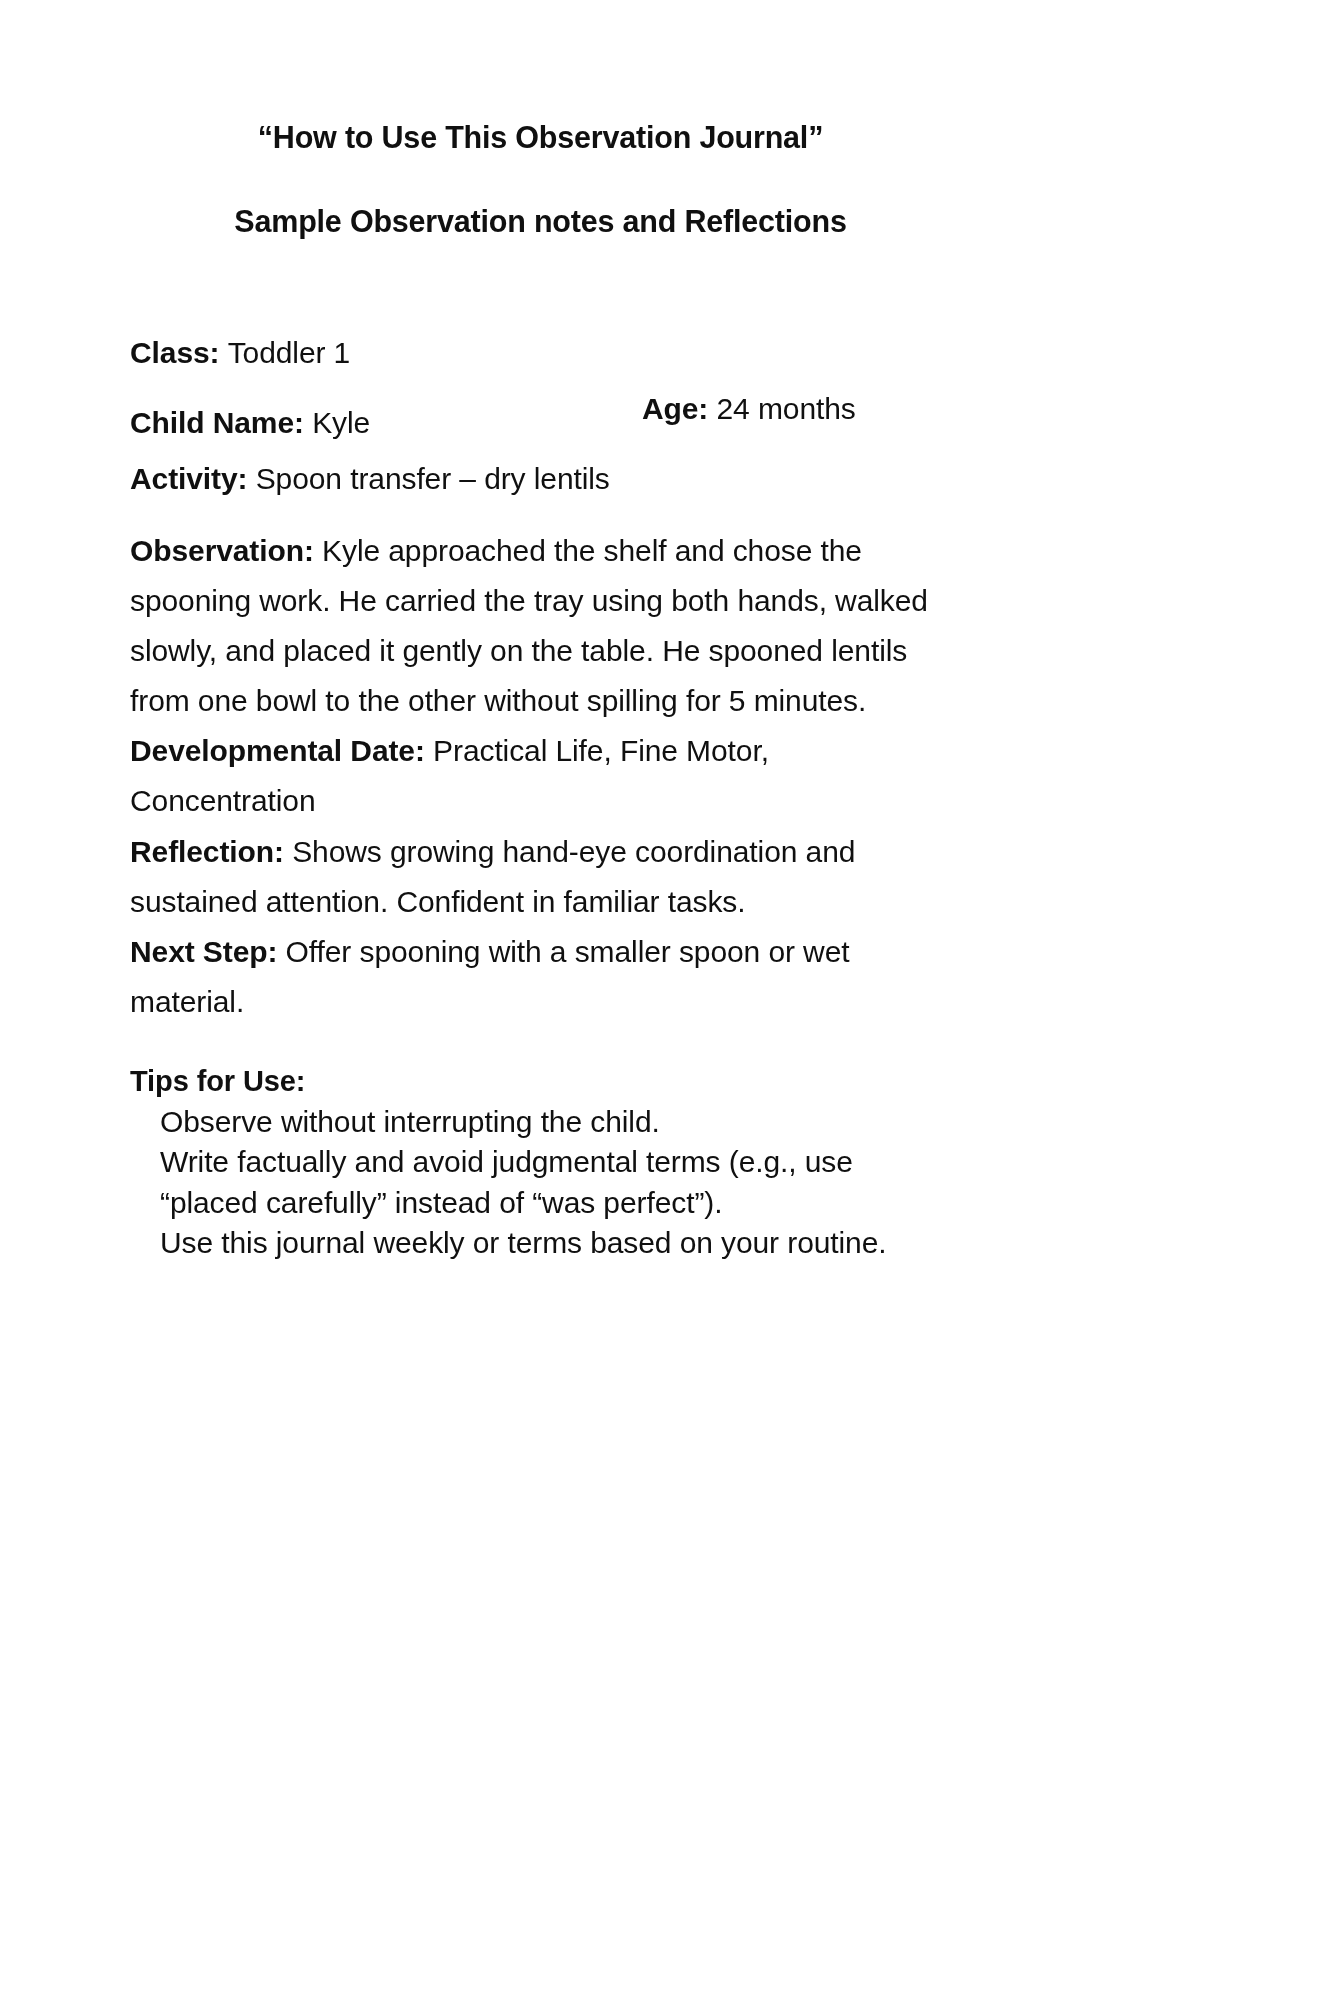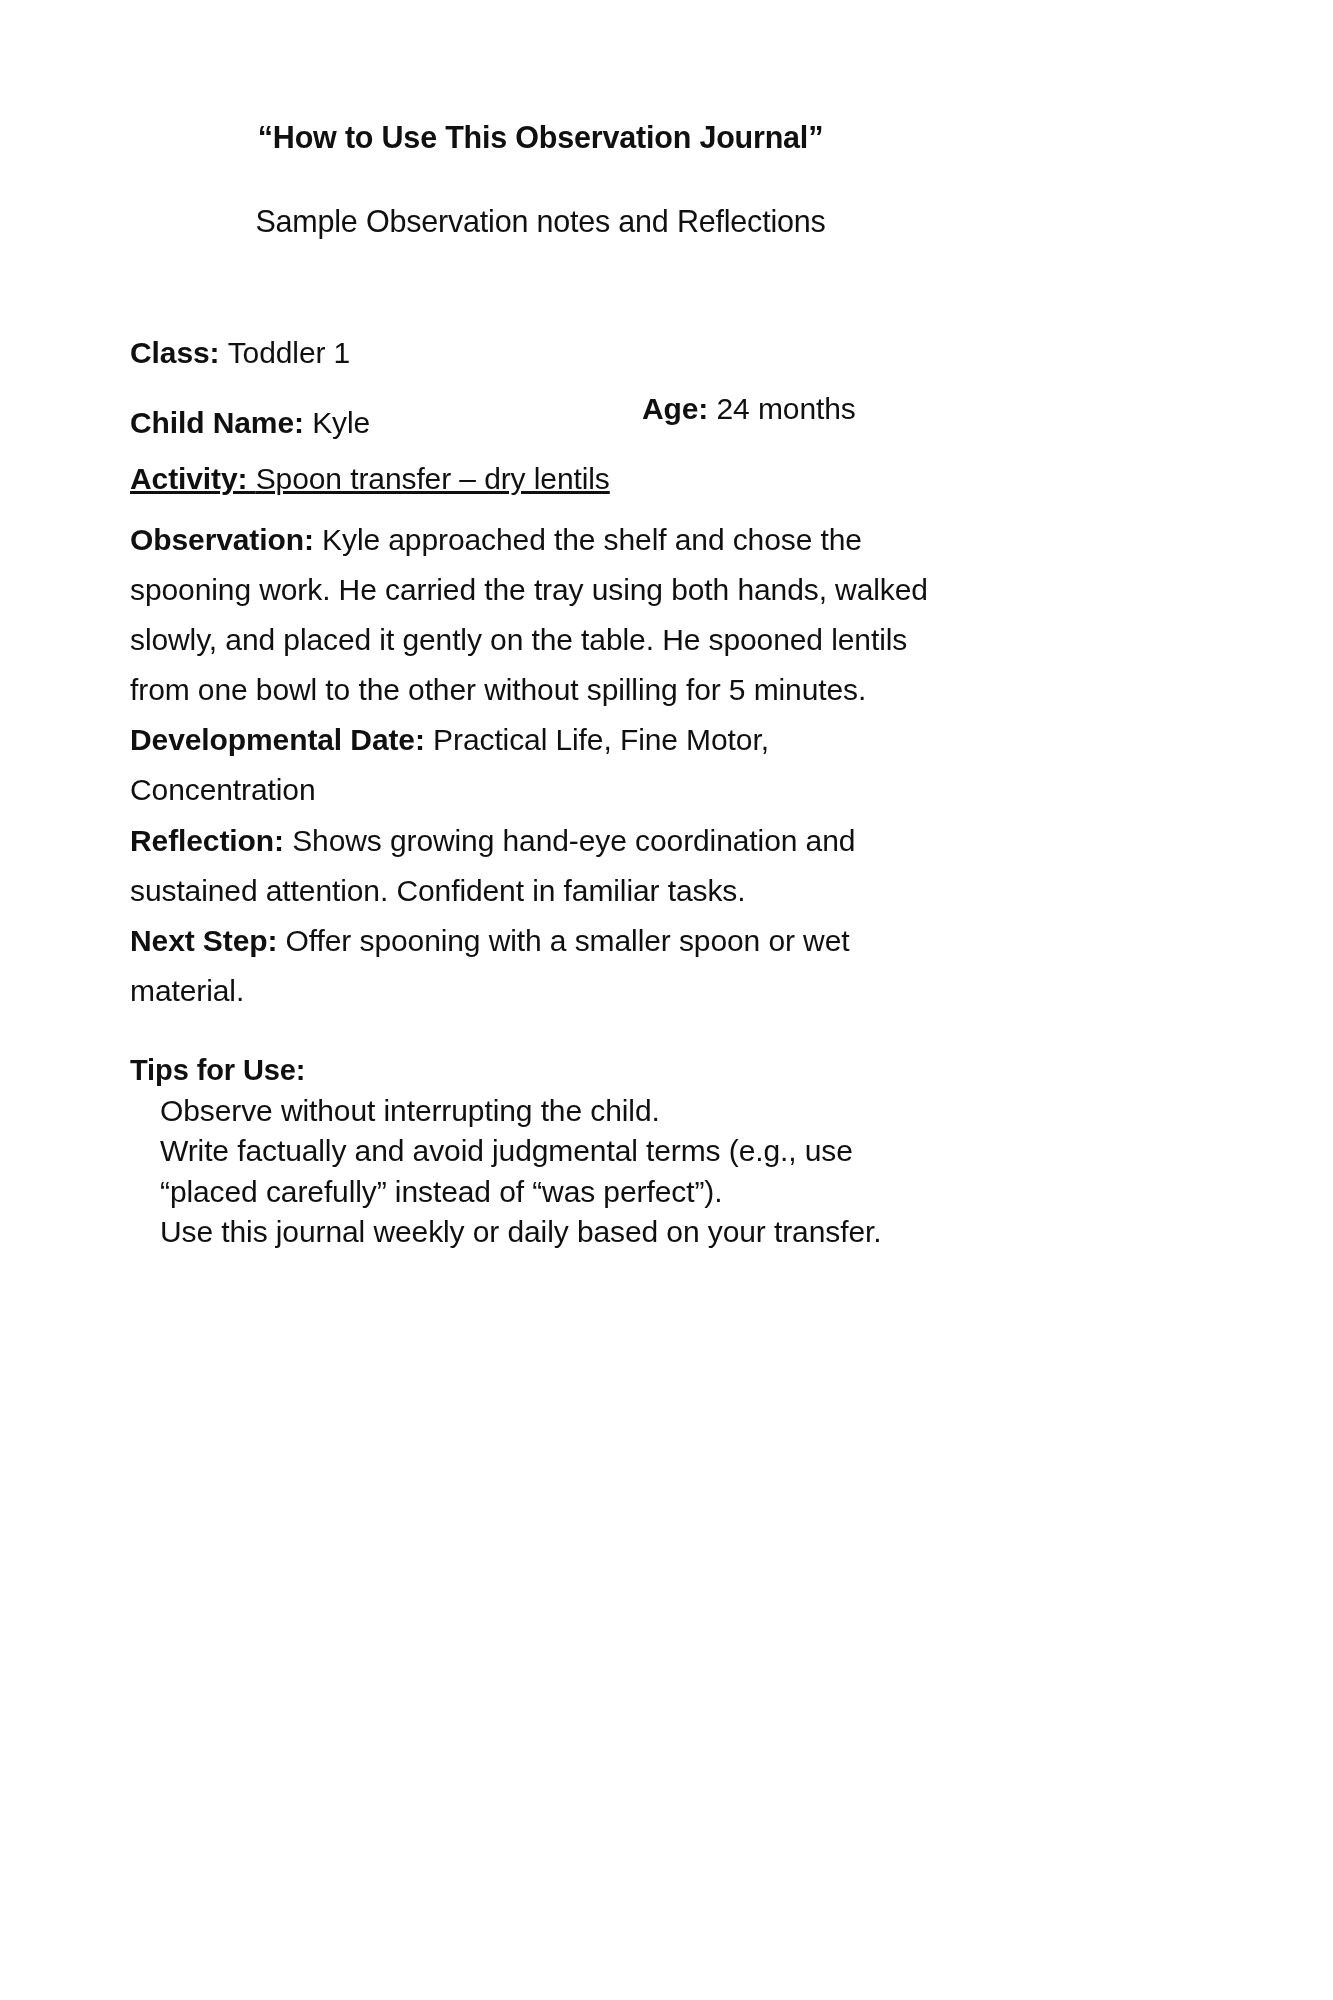--- a/index.html
+++ b/index.html
@@ -32,21 +32,21 @@
   .intro {
     font-size: 30px;
     line-height: 1.33;
     margin: 0 0 40px 0;
     letter-spacing: -0.1px;
     max-width: 960px;
   }
   .section-heading {
     text-align: center;
     font-size: 30.5px;
-    font-weight: normal;
+    font-weight: bold;
     letter-spacing: -0.2px;
     margin: 0 0 78px 0;
     line-height: 1.3;
   }
   .fields {
     font-size: 30px;
     line-height: 1.33;
     letter-spacing: -0.1px;
   }
   .field-row {
@@ -55,22 +55,21 @@
   }
   .field-col-left {
     width: 512px;
     flex: 0 0 512px;
     margin-top: 14px;
   }
   .field-col-right {
     flex: 1 1 auto;
   }
   .field-block {
-    margin-bottom: 16px;
-    text-decoration: underline;
+    margin-bottom: 27px;
   }
   .para {
     font-size: 30px;
     line-height: 1.67;
     letter-spacing: -0.1px;
     margin: 0 8px 0 0;
   }
   .para + .para {
     margin-top: 0;
   }
@@ -150,16 +149,16 @@
       <span class="lbl">Next Step: </span>
       <span>Offer spooning with a smaller spoon or wet material.</span>
     </div>
 
   </div>
 
   <div class="tips">
     <div class="tips-title">Tips for Use:</div>
     <div class="tips-line">Observe without interrupting the child.</div>
     <div class="tips-line">Write factually and avoid judgmental terms (e.g., use “placed carefully” instead of “was perfect”).</div>
-    <div class="tips-line">Use this journal weekly or daily based on your transfer.</div>
+    <div class="tips-line">Use this journal weekly or terms based on your routine.</div>
   </div>
 
 </div>
 
 </body></html>

